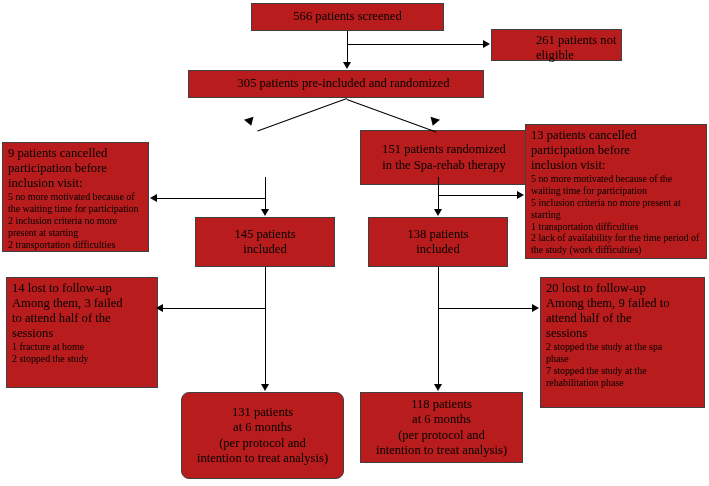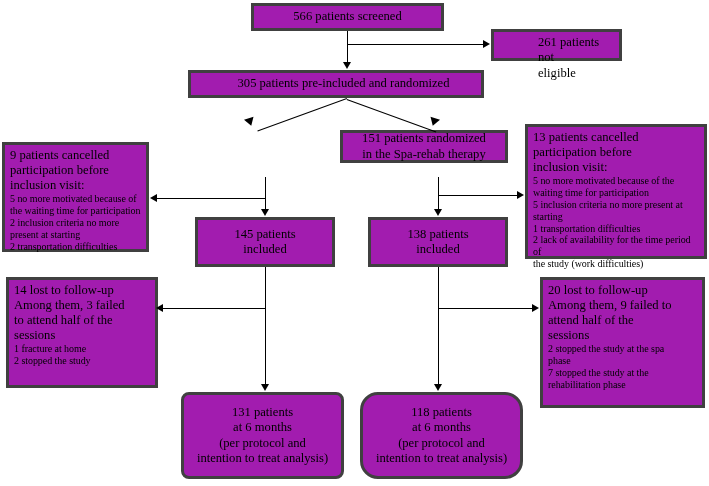--- a/index.html
+++ b/index.html
@@ -14,22 +14,22 @@
   }
   #canvas {
     position: relative;
     width: 709px;
     height: 486px;
     background: #ffffff;
     overflow: hidden;
   }
   .box {
     position: absolute;
-    border: 3px solid #404040;
-    background: #a21caf;
+    border: 1px solid #404040;
+    background: #b91c1c;
     display: flex;
     flex-direction: column;
     justify-content: center;
     line-height: 1.16;
   }
   .box.center { align-items: center; text-align: center; }
   .box.left   { align-items: flex-start; text-align: left; justify-content: flex-start; }
   .box .hd {
     font-size: 12.6px;
     line-height: 1.20;
@@ -103,21 +103,21 @@
   <div class="box left pad" style="left:491px; top:29px; width:131px; height:32px;padding-left:44px;">
     <div class="main">261 patients not
 eligible</div>
   </div>
 
   <div class="box center" style="left:188px; top:70px; width:296px; height:28px;padding-left:15px;">
     <div class="main">305 patients pre-included and randomized</div>
   </div>
 
 
-  <div class="box center" style="left:340px; top:130px; width:168px; height:33px;">
+  <div class="box center" style="left:360px; top:130px; width:168px; height:55px;">
     <div class="main">151 patients randomized
 in the Spa-rehab therapy</div>
   </div>
 
   <div class="box left pad" style="left:2px; top:142px; width:147px; height:110px;">
     <div class="hd">9 patients cancelled
 participation before
 inclusion visit:</div>
     <div class="sub">5 no more motivated because of
 the waiting time for participation
@@ -169,21 +169,21 @@
 rehabilitation phase</div>
   </div>
 
   <div class="box center" style="left:181px; top:392px; width:163px; height:87px;border-radius:8px;">
     <div class="main">131 patients
 at 6 months
 (per protocol and
 intention to treat analysis)</div>
   </div>
 
-  <div class="box center" style="left:360px; top:392px; width:163px; height:87px;border-radius:18px;">
+  <div class="box center" style="left:360px; top:392px; width:163px; height:71px;">
     <div class="main">118 patients
 at 6 months
 (per protocol and
 intention to treat analysis)</div>
   </div>
 
   <div class="vline" style="left:347px; top:31px; height:32px;"></div>
   <div class="arrow-d" style="left:343px; top:62px;"></div>
 
   <div class="hline" style="left:347px; top:44px; width:136px;"></div>

